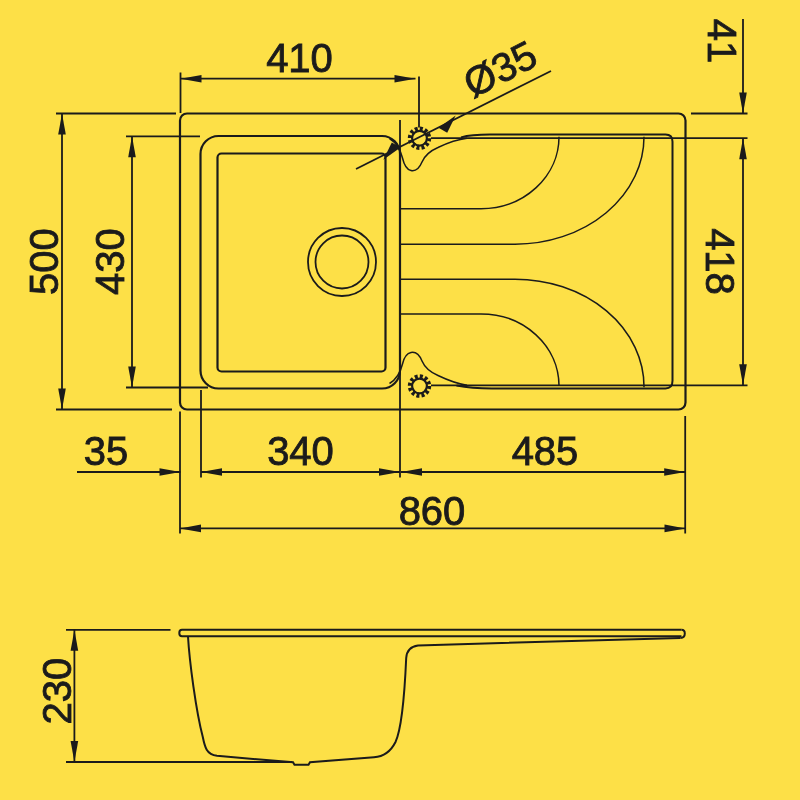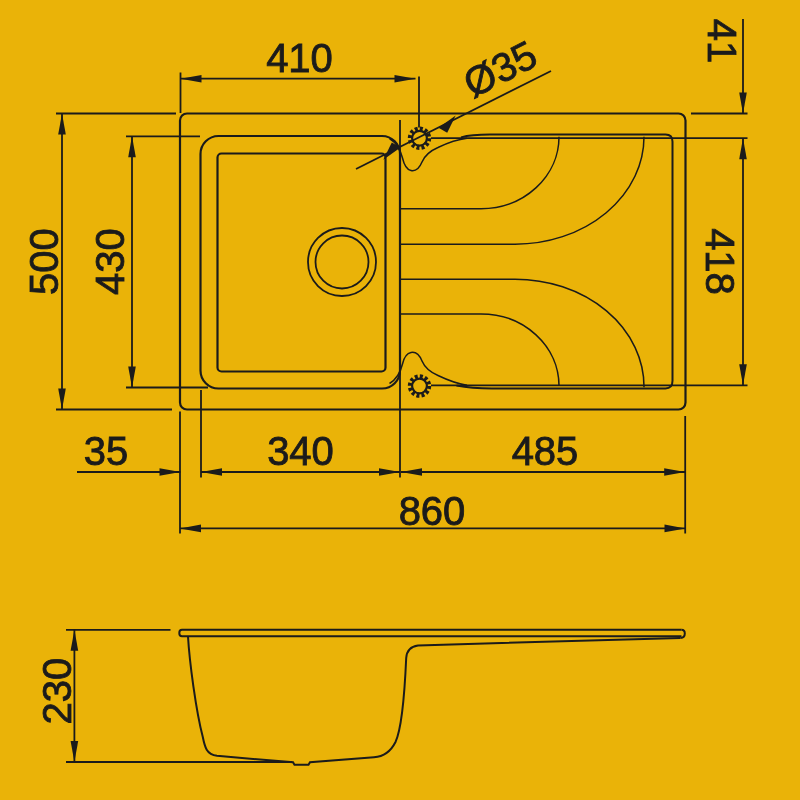--- a/index.html
+++ b/index.html
@@ -1,16 +1,16 @@
 <!DOCTYPE html>
 <html><head>
 <meta charset="utf-8">
 <style>
   html,body{margin:0;padding:0;background:#ffffff;}
-  .wrap{width:800px;height:800px;background:#eab308;}
+  .wrap{width:800px;height:800px;background:#fde047;}
   text{font-family:"Liberation Sans", sans-serif; fill:#1b1b1b; stroke:#1b1b1b; stroke-width:0.85px;}
 </style>
 </head>
 <body>
 <div class="wrap">
 <svg width="800" height="800" viewBox="0 0 800 800" xmlns="http://www.w3.org/2000/svg">
 <g fill="none" stroke="#1b1b1b" stroke-linecap="butt">
 
 <rect x="180" y="113.5" width="505.5" height="296" rx="7" stroke-width="2.2"></rect>
 

